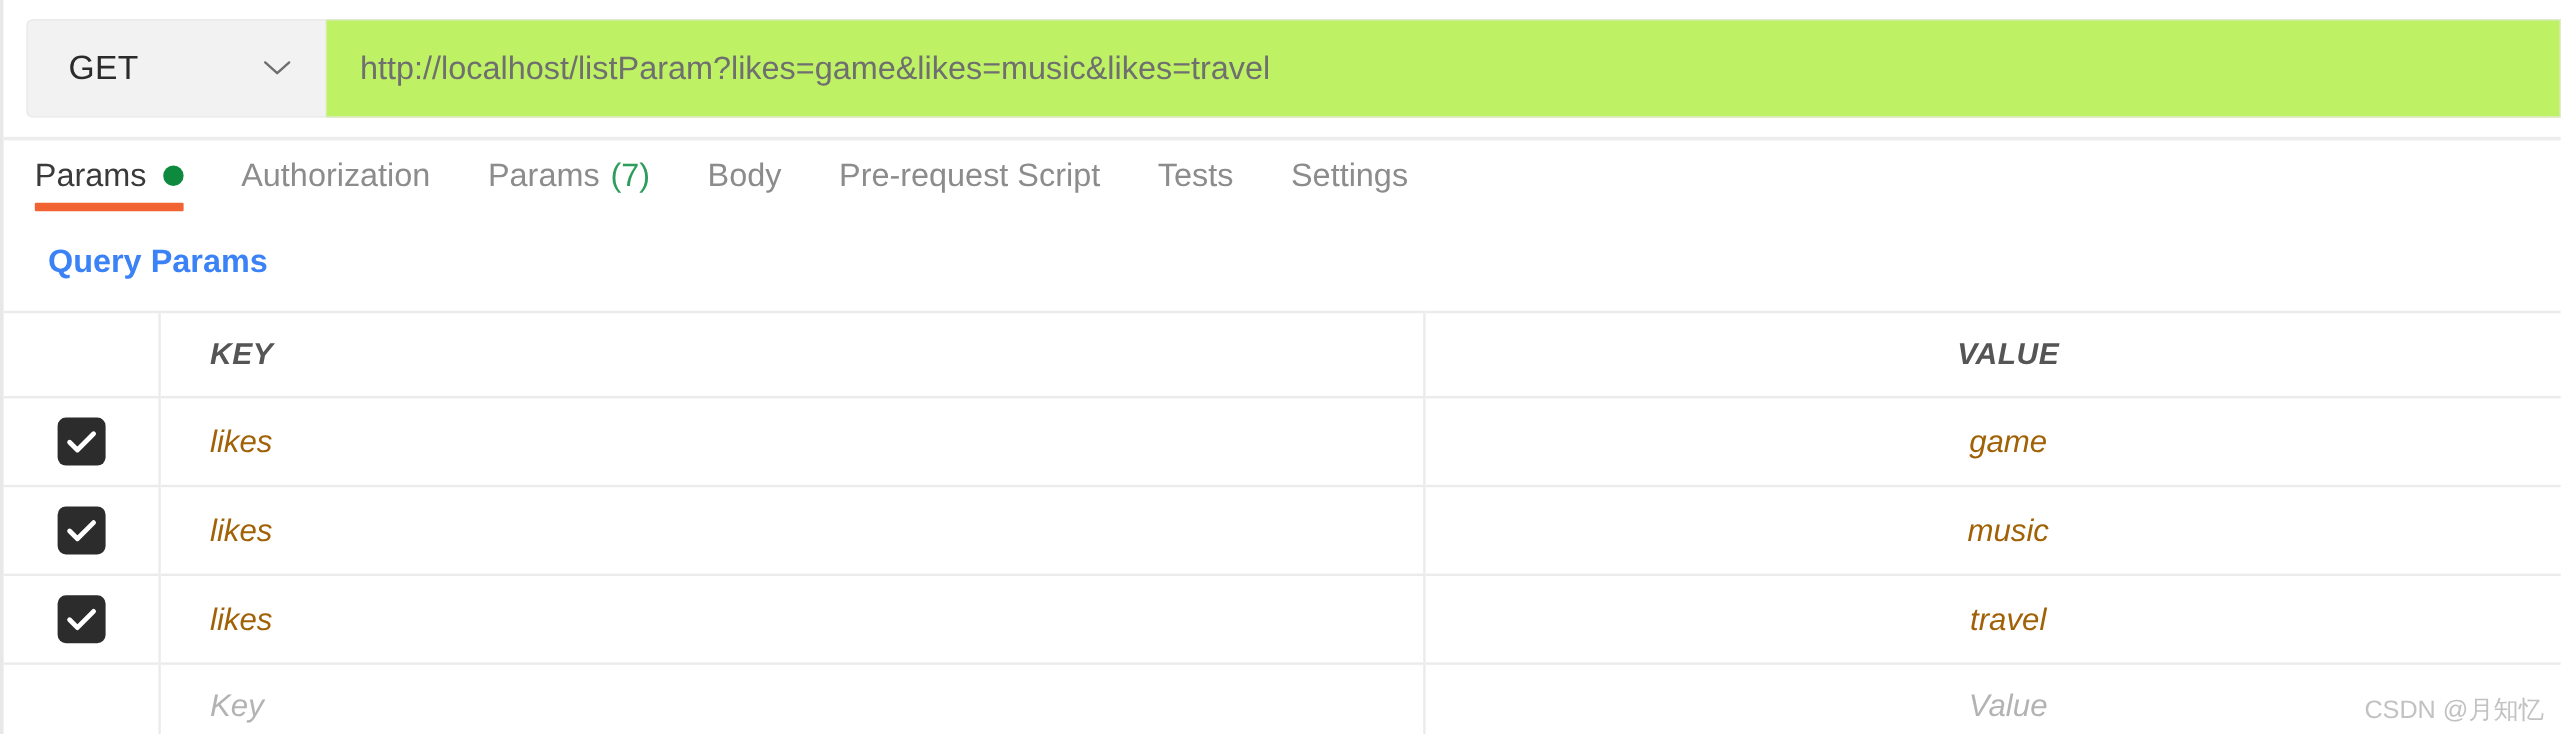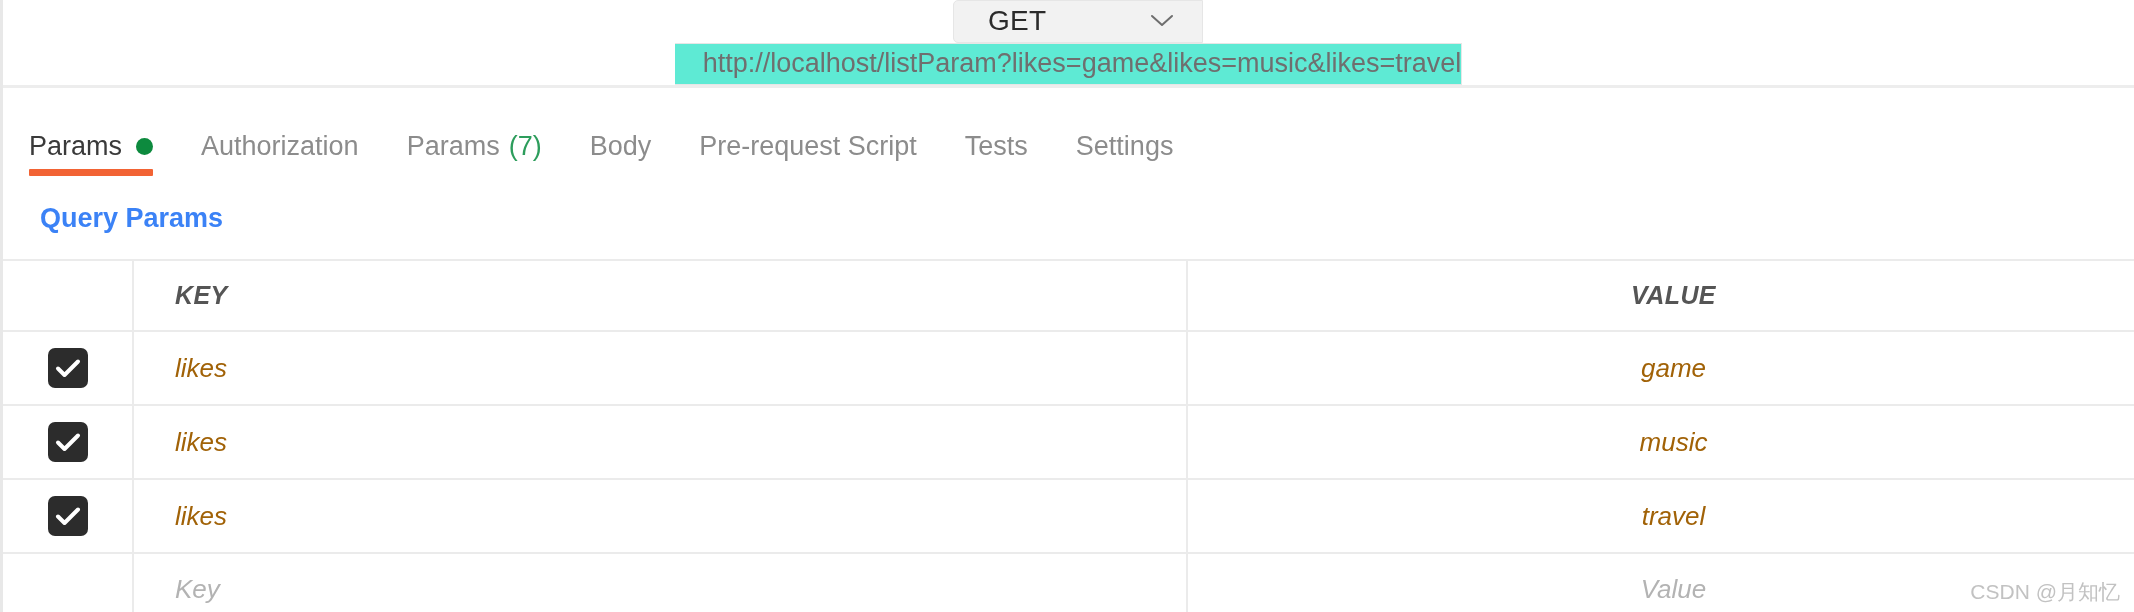--- a/index.html
+++ b/index.html
@@ -22,27 +22,26 @@
     border-left: 3px solid #e8e8e8;
     background: #ffffff;
   }
 
   
   .url-row {
     position: absolute;
     left: 0;
     top: 0;
     width: 2131px;
-    height: 88px;
+    height: 117px;
     box-sizing: border-box;
     border-bottom: 3px solid #ededed;
     background: #ffffff;
     display: flex;
     align-items: center;
-    flex-direction: column;
   }
   .method-select {
     margin-left: 19px;
     width: 250px;
     height: 82px;
     box-sizing: border-box;
     background: #f2f2f2;
     border: 1px solid #e6e6e6;
     border-top-left-radius: 5px;
     border-bottom-left-radius: 5px;
@@ -61,21 +60,21 @@
   .chevron-down {
     width: 24px;
     height: 14px;
     flex: none;
     display: block;
   }
   .url-field {
     flex: 1 1 auto;
     height: 82px;
     box-sizing: border-box;
-    background: #5eead4;
+    background: #bef264;
     border: 1px solid #e6e6e6;
     border-left: none;
     display: flex;
     align-items: center;
     padding-left: 28px;
     cursor: text;
     overflow: hidden;
   }
   .url-text {
     font-size: 27px;

